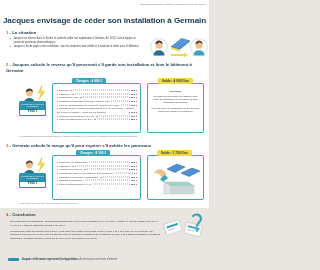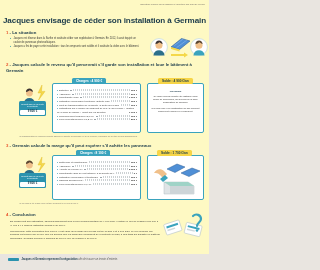--- a/index.html
+++ b/index.html
@@ -3,21 +3,21 @@
 <meta charset="utf-8">
 <style>
   * { box-sizing: border-box; margin: 0; padding: 0; }
   body {
     width: 209px; height: 270px;
     font-family: "Liberation Sans", sans-serif;
     background: #e9e5e0;
     overflow: hidden;
     position: relative;
   }
-  .page { width: 209px; height: 254px; position: relative; background: #fef9c3; }
+  .page { width: 209px; height: 208px; position: relative; background: #ffffff; }
 
   .credit {
     position: absolute; top: 2.5px; right: 4px;
     font-size: 2.1px; color: #6b6560; letter-spacing: .02px;
   }
 
   .main-title {
     position: absolute; top: 16px; left: 0; width: 209px;
     text-align: center; font-size: 8.1px; font-weight: bold;
     color: #1a3a4a; letter-spacing: -.1px;

